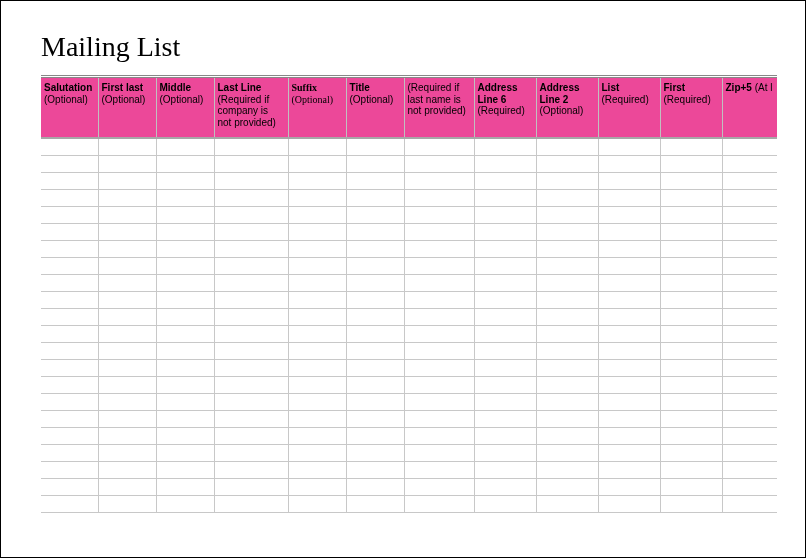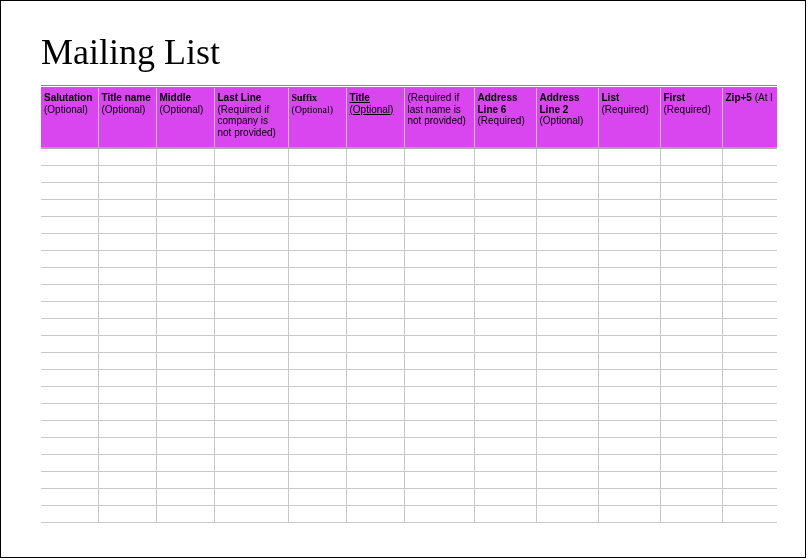--- a/index.html
+++ b/index.html
@@ -16,21 +16,21 @@
     width: 806px;
     height: 558px;
     border: 1px solid #000;
     margin: 0;
     padding: 30px 28px 20px 40px;
     background: #fff;
     position: relative;
   }
   .title {
     font-family: "Times New Roman", Times, serif;
-    font-size: 36px;
+    font-size: 28px;
     font-weight: normal;
     color: #000;
     margin: 0 0 12px 0;
   }
   .divider {
     height: 3px;
     background: linear-gradient(to bottom, #888 0%, #888 35%, #fff 35%, #fff 65%, #888 65%, #888 100%);
     margin-bottom: 0;
   }
   .table-wrap {
@@ -47,21 +47,21 @@
   thead th {
     text-align: left;
     vertical-align: top;
     padding: 4px 3px 9px 3px;
     border-left: 1px solid #c0c0c0;
     border-right: 1px solid #c0c0c0;
     border-bottom: 2px solid #a8a8a8;
     font-weight: normal;
     line-height: 1.15;
     height: 56px;
-    background: #d946ef;
+    background: #ec4899;
   }
   thead th .hdr-bold {
     font-weight: bold;
     display: block;
   }
   thead th .hdr-note {
     font-weight: normal;
     display: block;
   }
   tbody td {
@@ -69,21 +69,21 @@
     height: 17px;
     padding: 0 2px;
   }
   thead th:first-child { border-left: none; }
   tbody td:first-child { border-left: none; }
   .c0 { width: 57px; }
   .c1 { width: 58px; }
   .c2 { width: 58px; }
   .c3 { width: 74px; }
   .c4 { width: 58px; font-family: Liberation Serif, serif; }
-  .c5 { width: 58px; text-decoration: underline; }
+  .c5 { width: 58px; }
   .c6 { width: 70px; }
   .c7 { width: 62px; }
   .c8 { width: 62px; margin-top: 16px; }
   .c9 { width: 62px; }
   .c10 { width: 62px; }
   .c11 { width: 79px; }
 </style>
 </head>
 <body>
 
@@ -92,21 +92,21 @@
   <div class="divider"></div>
   <div class="table-wrap">
     <table>
       <thead>
         <tr>
           <th class="c0">
             <span class="hdr-bold">Salutation</span>
             <span class="hdr-note">(Optional)</span>
           </th>
           <th class="c1">
-            <span class="hdr-bold">Title name</span>
+            <span class="hdr-bold">First last</span>
             <span class="hdr-note">(Optional)</span>
           </th>
           <th class="c2">
             <span class="hdr-bold">Middle</span>
             <span class="hdr-note">(Optional)</span>
           </th>
           <th class="c3">
             <span class="hdr-bold">Last Line</span>
             <span class="hdr-note">(Required if company is not provided)</span>
           </th>

